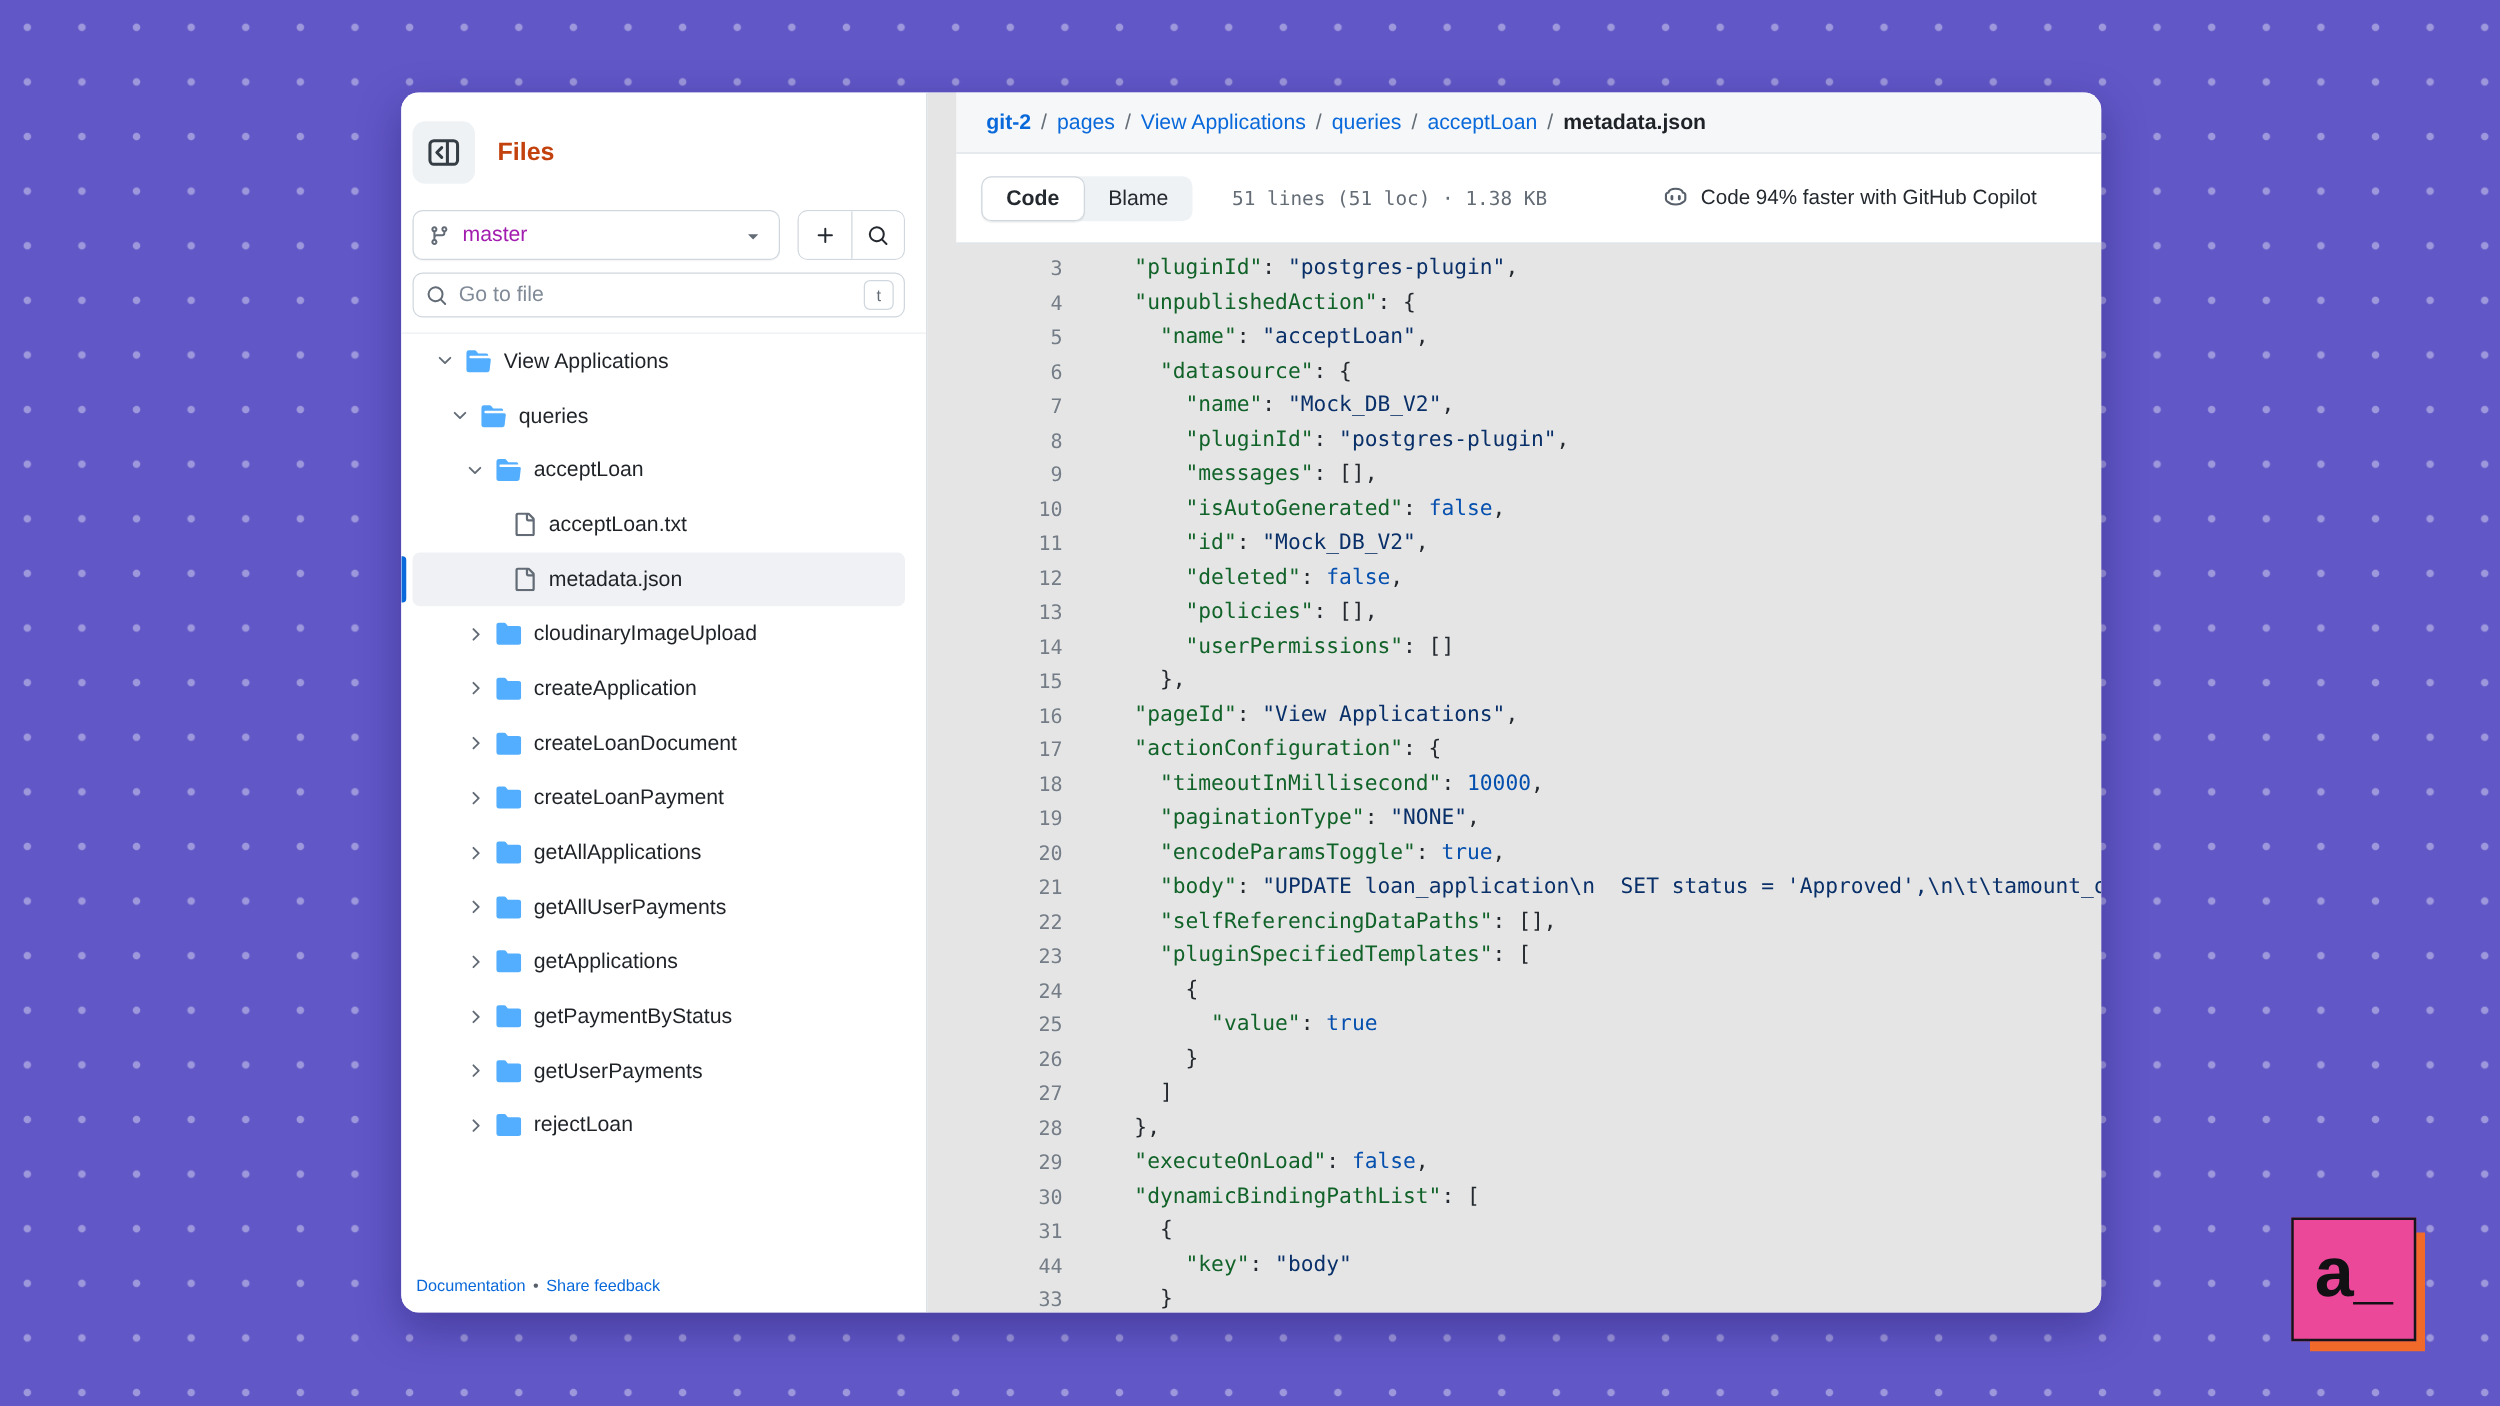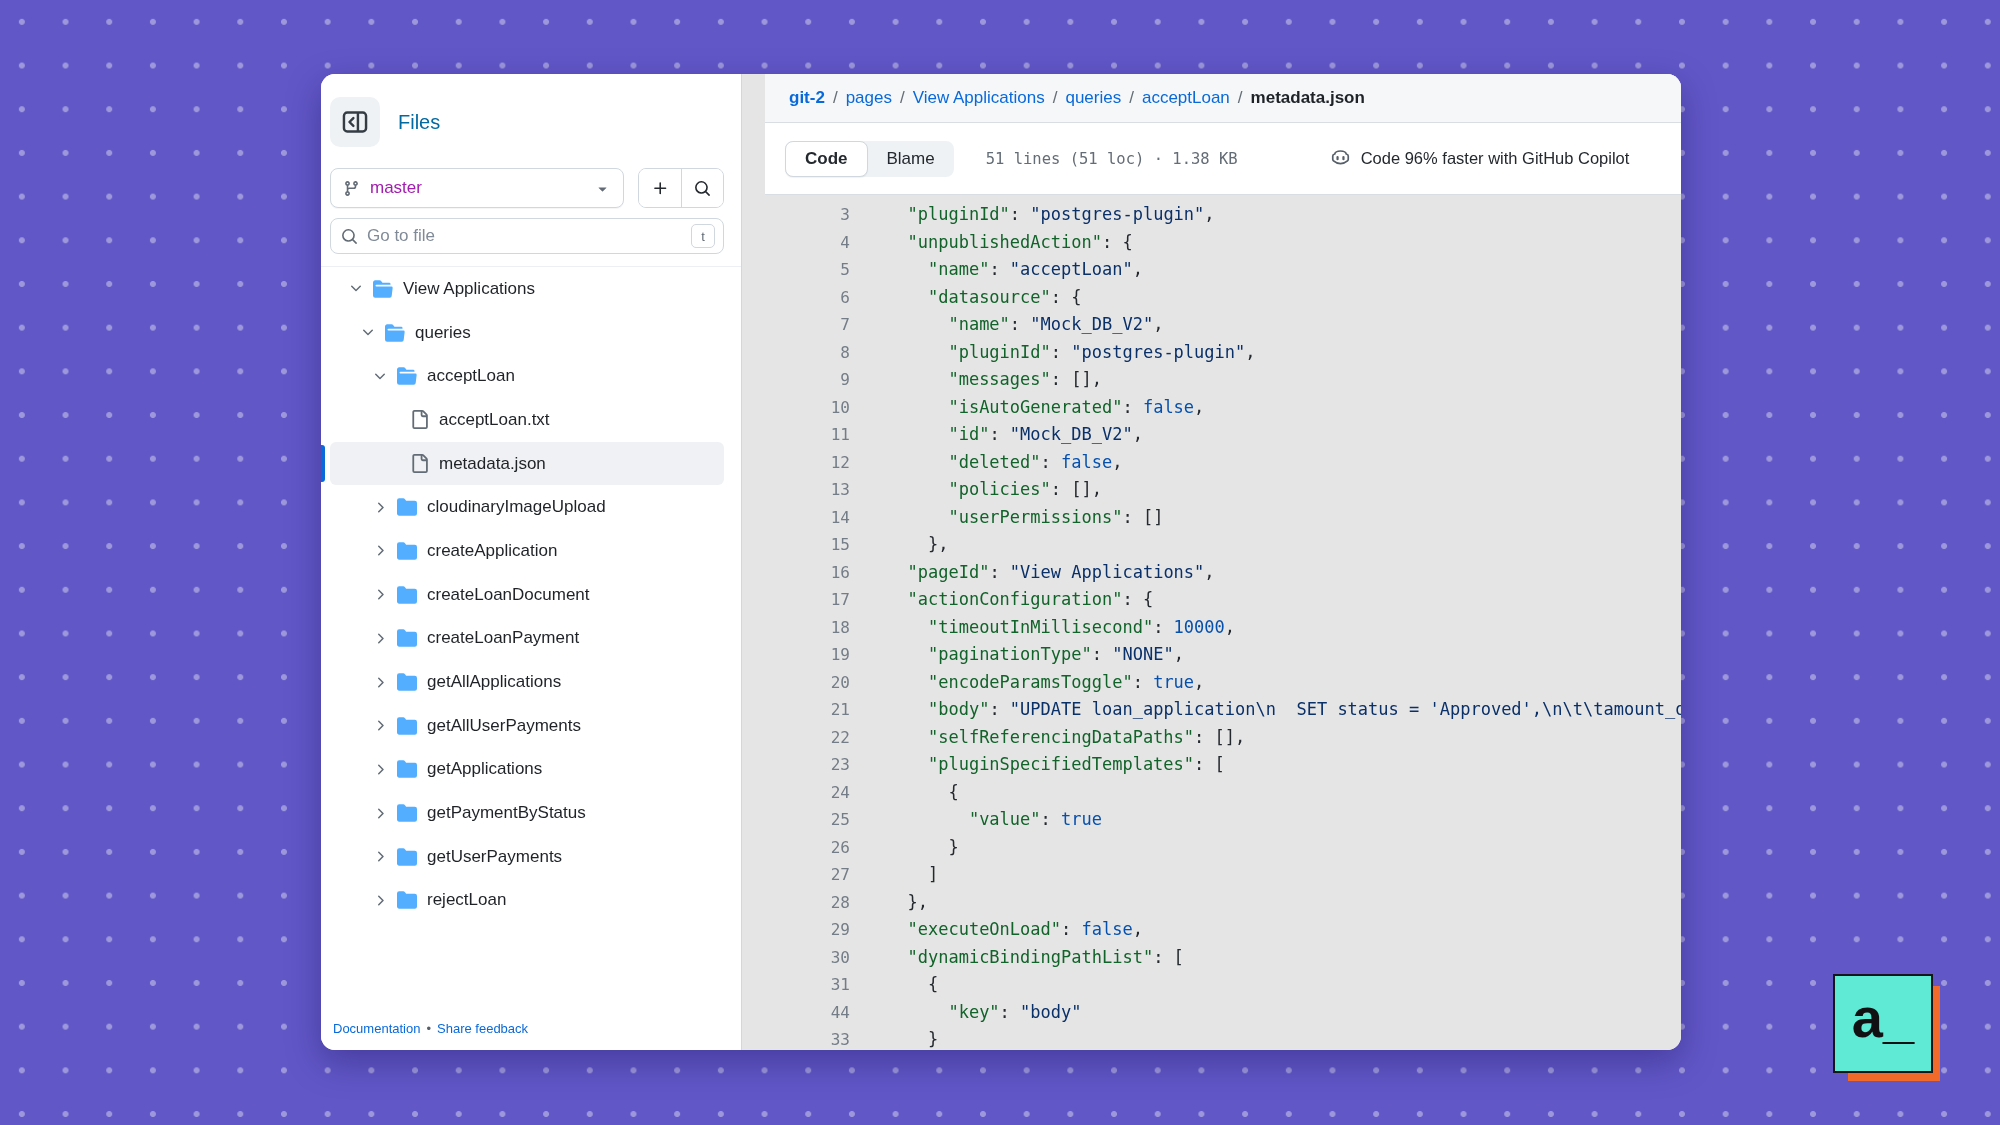--- a/index.html
+++ b/index.html
@@ -18,21 +18,21 @@
     position:absolute; left:321px; top:74px; width:1360px; height:976px;
     background:#ffffff; border-radius:14px; overflow:hidden;
     display:flex; box-shadow:0 12px 34px rgba(20,12,80,.35);
   }
 
   
   .sidebar { width:421px; flex-shrink:0; border-right:1px solid #d0d7de; display:flex; flex-direction:column; background:#fff; }
   .sb-head { padding:23px 17px 12px 9px; border-bottom:1px solid #eceff3; }
   .sb-title-row { display:flex; align-items:center; height:50px; }
   .collapse-btn { width:50px; height:50px; border:none; background:#eff2f5; border-radius:10px; display:flex; align-items:center; justify-content:center; cursor:pointer; }
-  .files-title { margin-left:18px; font-size:20px; font-weight:400; color:#0369a1; }
+  .files-title { margin-left:18px; font-size:20px; font-weight:700; color:#c2410c; }
   .sb-branch-row { display:flex; align-items:center; margin-top:21px; height:40px; }
   .branch-btn { flex:1; height:40px; background:#fff; border:1px solid #d0d7de; border-radius:8px; display:flex; align-items:center; padding:0 12px; cursor:pointer; box-shadow:0 1px 0 rgba(31,35,40,.04); }
   .branch-label { margin-left:10px; font-size:17px; color:#a21caf; flex:1; text-align:left; }
   .btn-group { display:flex; margin-left:14px; border:1px solid #d0d7de; border-radius:8px; overflow:hidden; height:40px; }
   .btn-group button { width:42px; background:#fff; border:none; display:flex; align-items:center; justify-content:center; cursor:pointer; }
   .btn-group button + button { border-left:1px solid #d0d7de; }
   .goto-row { margin-top:10px; height:36px; border:1px solid #d0d7de; border-radius:8px; display:flex; align-items:center; padding:0 8px 0 10px; background:#fff; }
   .goto-placeholder { margin-left:9px; font-size:17px; color:#818b98; flex:1; }
   .kbd { width:24px; height:24px; border:1px solid #d0d7de; border-radius:5px; font-size:13px; color:#636c76; display:flex; align-items:center; justify-content:center; background:#fff; }
 
@@ -69,21 +69,21 @@
   .ln { width:85px; text-align:right; color:#747d87; flex-shrink:0; font-size:16px; cursor:pointer; }
   .lc { margin-left:37px; }
   .tk-k { color:#116329; }
   .tk-s { color:#0a3069; }
   .tk-n { color:#0550ae; }
   .tk-p { color:#24292f; }
 
   
   .logo { position:absolute; left:1833px; top:974px; width:100px; height:99px; }
   .logo .orange { position:absolute; left:15px; top:12px; width:92px; height:95px; background:#f26a2a; }
-  .logo .card { position:absolute; left:0; top:0; width:100px; height:99px; background:#5eead4; border:2px solid #16161a; display:flex; align-items:center; justify-content:center; }
+  .logo .card { position:absolute; left:0; top:0; width:100px; height:99px; background:#ec4899; border:2px solid #16161a; display:flex; align-items:center; justify-content:center; }
   .logo .glyph { font-size:56px; font-weight:700; color:#111114; letter-spacing:0; line-height:1; transform:translateY(-6px); }
 
   svg { display:block; }
 </style>
 </head>
 <body>
 
 <div class="window">
 
   <aside class="sidebar">
@@ -359,21 +359,21 @@
         </div>
       <div class="meta">51 lines (51 loc) · 1.38 KB</div>
       <div class="copilot">
         <span>
           <svg width="21" height="21" viewBox="0 0 16 16" fill="none">
             <path d="M3.6 4.6c.4-1.6 2-2.3 4.4-2.3s4 .7 4.4 2.3c.9.2 1.5.5 1.5 1.4v2.6c0 .5-.2.9-.6 1.3-1.3 1.2-3.2 2-5.3 2s-4-.8-5.3-2c-.4-.4-.6-.8-.6-1.3V6c0-.9.6-1.2 1.5-1.4Z" stroke="#57606a" stroke-width="1.3"></path>
             <rect x="4.9" y="6.1" width="1.7" height="3.3" rx="0.85" fill="#57606a"></rect>
             <rect x="9.4" y="6.1" width="1.7" height="3.3" rx="0.85" fill="#57606a"></rect>
           </svg>
         </span>
-        <span>Code 96% faster with GitHub Copilot</span>
+        <span>Code 94% faster with GitHub Copilot</span>
       </div>
     </div>
 
     <div class="codewrap" id="code">
         <div class="cl"><span class="ln">3</span><span class="lc"><span class="tk-p">  </span><span class="tk-k">"pluginId"</span><span class="tk-p">: </span><span class="tk-s">"postgres-plugin"</span><span class="tk-p">,</span></span></div>
         <div class="cl"><span class="ln">4</span><span class="lc"><span class="tk-p">  </span><span class="tk-k">"unpublishedAction"</span><span class="tk-p">: {</span></span></div>
         <div class="cl"><span class="ln">5</span><span class="lc"><span class="tk-p">    </span><span class="tk-k">"name"</span><span class="tk-p">: </span><span class="tk-s">"acceptLoan"</span><span class="tk-p">,</span></span></div>
         <div class="cl"><span class="ln">6</span><span class="lc"><span class="tk-p">    </span><span class="tk-k">"datasource"</span><span class="tk-p">: {</span></span></div>
         <div class="cl"><span class="ln">7</span><span class="lc"><span class="tk-p">      </span><span class="tk-k">"name"</span><span class="tk-p">: </span><span class="tk-s">"Mock_DB_V2"</span><span class="tk-p">,</span></span></div>
         <div class="cl"><span class="ln">8</span><span class="lc"><span class="tk-p">      </span><span class="tk-k">"pluginId"</span><span class="tk-p">: </span><span class="tk-s">"postgres-plugin"</span><span class="tk-p">,</span></span></div>

